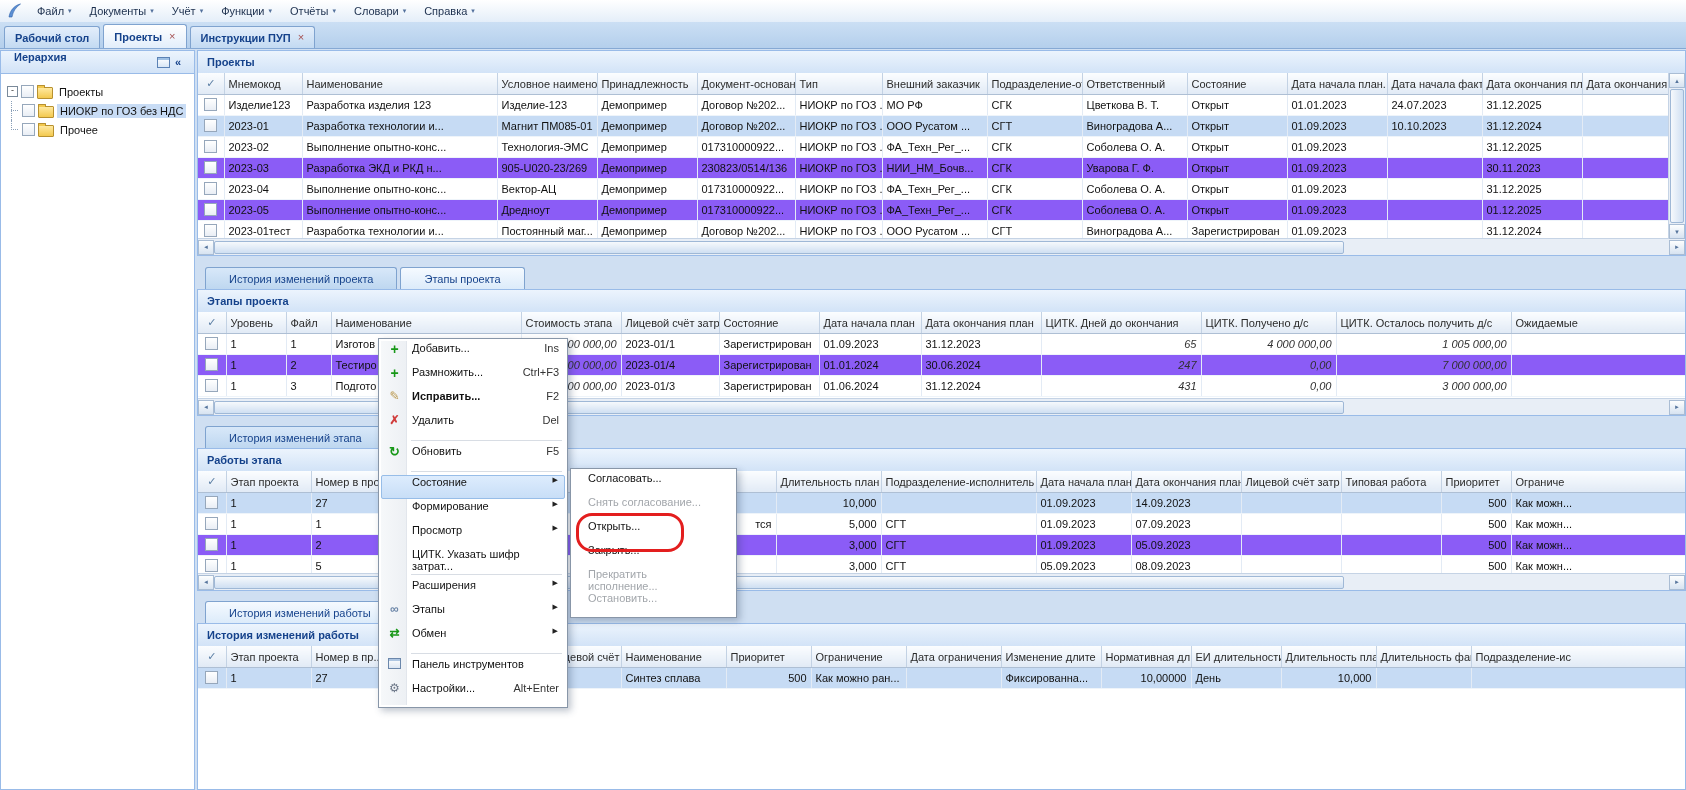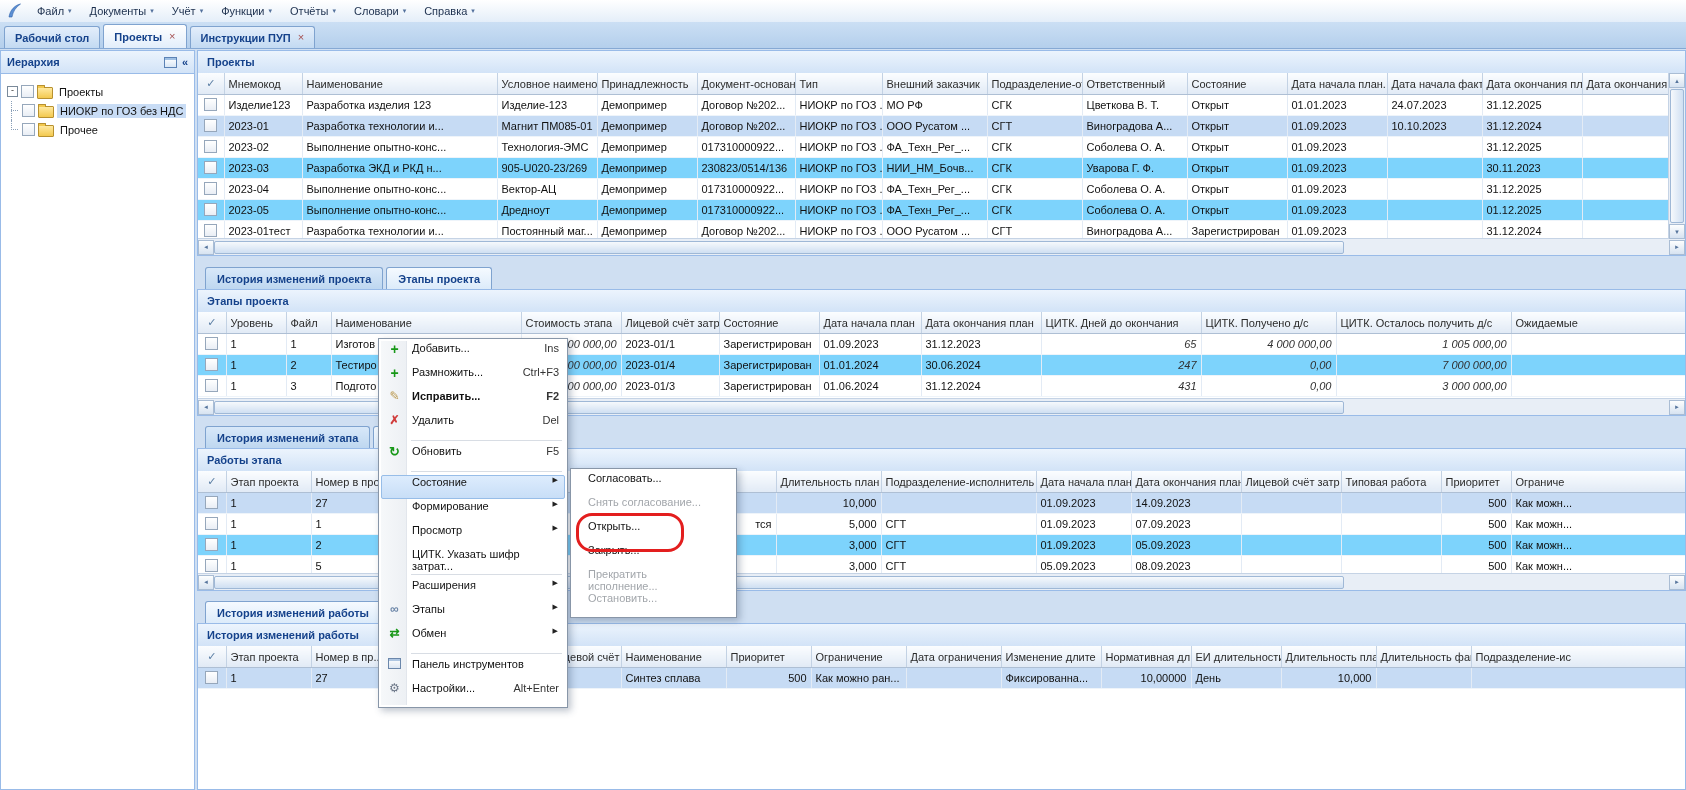--- a/index.html
+++ b/index.html
@@ -21,22 +21,22 @@
   .ttab{height:21px;display:flex;align-items:center;gap:7px;padding:0 10px;
         border:1px solid #7fa3cf;border-bottom:none;border-radius:3px 3px 0 0;
         background:linear-gradient(#e3eefb,#c3daf2);color:#15428b;font-weight:bold;white-space:nowrap}
   .ttab.active{background:linear-gradient(#ffffff,#e2eefb);height:23px}
   .tclose{color:#a65050;font-weight:normal;font-size:11px;line-height:1}
 
   
   .sidebar{position:absolute;left:0;top:50px;width:195px;bottom:0;background:#fff;
            border:1px solid #99bbe8;box-sizing:border-box}
   .sidebar-header{height:22px;background:linear-gradient(#ecf4fd,#d2e3f7);
-           border-bottom:1px solid #99bbe8;display:flex;align-items:center;
-           padding:0 6px;color:#15428b;font-weight:bold}
+           border-bottom:1px solid #99bbe8;display:flex;
+           padding:0 13px;color:#15428b;font-weight:bold}
   .sh-icons{margin-left:auto;display:flex;align-items:center;gap:5px}
   .win-ic{width:11px;height:9px;border:1px solid #5b82b5;display:inline-block;
           background:linear-gradient(#ffffff,#d8e6f5);box-shadow:inset 0 2px 0 #9fc0e4}
   .collapse-ic{color:#15428b;font-weight:bold}
   .tree{padding:8px 4px}
   .tnode{height:19px;display:flex;align-items:center;gap:3px;white-space:nowrap}
   .expander{width:9px;height:9px;border:1px solid #7a8a9a;background:#fff;flex:none;
             font-size:9px;line-height:7px;text-align:center;color:#333;margin-left:2px}
   .tguide{width:12px;height:19px;position:relative;flex:none;margin-left:2px}
   .tguide::before{content:"";position:absolute;left:4px;top:0;bottom:0;border-left:1px dotted #8aa0b8}
@@ -59,21 +59,21 @@
          padding:0 9px;color:#15428b;font-weight:bold}
   .grid-wrap{position:absolute;left:0;right:0;top:22px;bottom:16px;overflow:hidden}
   .grid-wrap.noscroll{bottom:0}
   table.grid{border-collapse:collapse;table-layout:fixed;width:1487px}
   .grid th{height:21px;background:linear-gradient(#fbfdff,#e1eaf5);
            border-right:1px solid #c3d2e4;border-bottom:1px solid #aebfd4;
            font-weight:normal;text-align:left;padding:0 4px;overflow:hidden;
            white-space:nowrap;color:#2b2b2b}
   .grid td{height:20px;border-right:1px solid #e3ebf5;border-bottom:1px solid #eef4fa;
            padding:0 4px;overflow:hidden;white-space:nowrap}
-  .grid tr.alt td{background:#7dd3fc}
+  .grid tr.alt td{background:#8b5cf6}
   .grid tr.sel td{background:#c6dbf4}
   .grid td.focus{background:#b3cfee}
   .grid td.r{text-align:right}
   .grid td.money{font-style:italic;color:#303030}
   .grid th.chk,.grid td.chk{text-align:center;color:#5a7da3}
 
   
   .hsb{position:absolute;left:0;right:0;bottom:0;height:16px;background:#e8eef6;
        border-top:1px solid #c5d3e5;display:flex;align-items:center}
   .sb-btn{width:16px;height:15px;flex:none;background:linear-gradient(#fdfefe,#d7e3f1);
@@ -83,23 +83,23 @@
        border:1px solid #9fb8d6;border-radius:2px;box-sizing:border-box;flex:none}
   .sb-track{flex:1}
   .vsb{position:absolute;right:0;top:22px;bottom:16px;width:16px;background:#e8eef6;
        border-left:1px solid #c5d3e5;display:flex;flex-direction:column;z-index:2}
   .sb-vthumb{flex:1;margin:1px;background:linear-gradient(90deg,#f6f9fc,#cfdff2);
        border:1px solid #9fb8d6;border-radius:2px}
 
   
   .subtabs{position:absolute;left:197px;height:24px;display:flex;align-items:flex-end;
            gap:3px;padding-left:8px}
-  .stab{height:22px;box-sizing:border-box;padding:0 11px;display:flex;align-items:center;
+  .stab{height:22px;box-sizing:border-box;padding:0 23px;display:flex;align-items:center;
         border:1px solid #7fa3cf;border-bottom:none;border-radius:3px 3px 0 0;
-        background:linear-gradient(#d8e8f9,#bed7f0);color:#15428b;font-weight:bold;white-space:nowrap}
+        background:linear-gradient(#d8e8f9,#bed7f0);color:#15428b;font-weight:normal;white-space:nowrap}
   .stab.active{background:linear-gradient(#f5faff,#dcebfa)}
 
   
   .cmenu{position:absolute;left:378px;top:338px;width:190px;background:#fff;
          border:1px solid #8896a8;box-shadow:3px 3px 7px rgba(40,60,90,.3);
          padding:2px;box-sizing:border-box;z-index:50}
   .cmenu::before{content:"";position:absolute;left:2px;top:2px;bottom:2px;width:25px;
          background:linear-gradient(90deg,#f6f8fa,#edf0f4);border-right:1px solid #e2e6ec}
   .mi{height:24px;display:flex;align-items:flex-start;position:relative;padding-right:5px;
       border:1px solid transparent;border-radius:2px;box-sizing:border-box}
@@ -111,21 +111,21 @@
   .ic-refresh::before{content:"↻";color:#189818;font-weight:bold;font-size:13px}
   .ic-links::before{content:"∞";color:#6c86a8;font-weight:bold}
   .ic-exchange::before{content:"⇄";color:#189818;font-weight:bold}
   .ic-toolbar::before{content:"";display:inline-block;width:11px;height:9px;
         border:1px solid #6b87ab;background:linear-gradient(#fff,#dce6f2);
         box-shadow:inset 0 2px 0 #aec6e2}
   .ic-settings::before{content:"⚙";color:#6b7687}
   .mlb{padding-left:5px}
   .mlb.b{font-weight:bold}
   .mrt{margin-left:auto;color:#333;padding-left:10px}
-  .mrt.b{font-weight:bold}
+  .mrt.b{font-weight:normal}
   .mrt.arrow{font-size:7px;color:#222;padding-right:1px}
   .mi.dis .mlb{color:#a2a6ab}
   .msep{height:1px;background:#d8dde4;margin:3px 3px 3px 30px}
   .smenu{left:570px;top:468px;width:167px;z-index:60}
   .smenu::before{display:none}
   .smenu .mic{width:9px}
 
   .red-ring{position:absolute;left:576px;top:513px;width:102px;height:33px;
             border:3px solid #e31e1e;border-radius:16px;z-index:70}
 </style>

